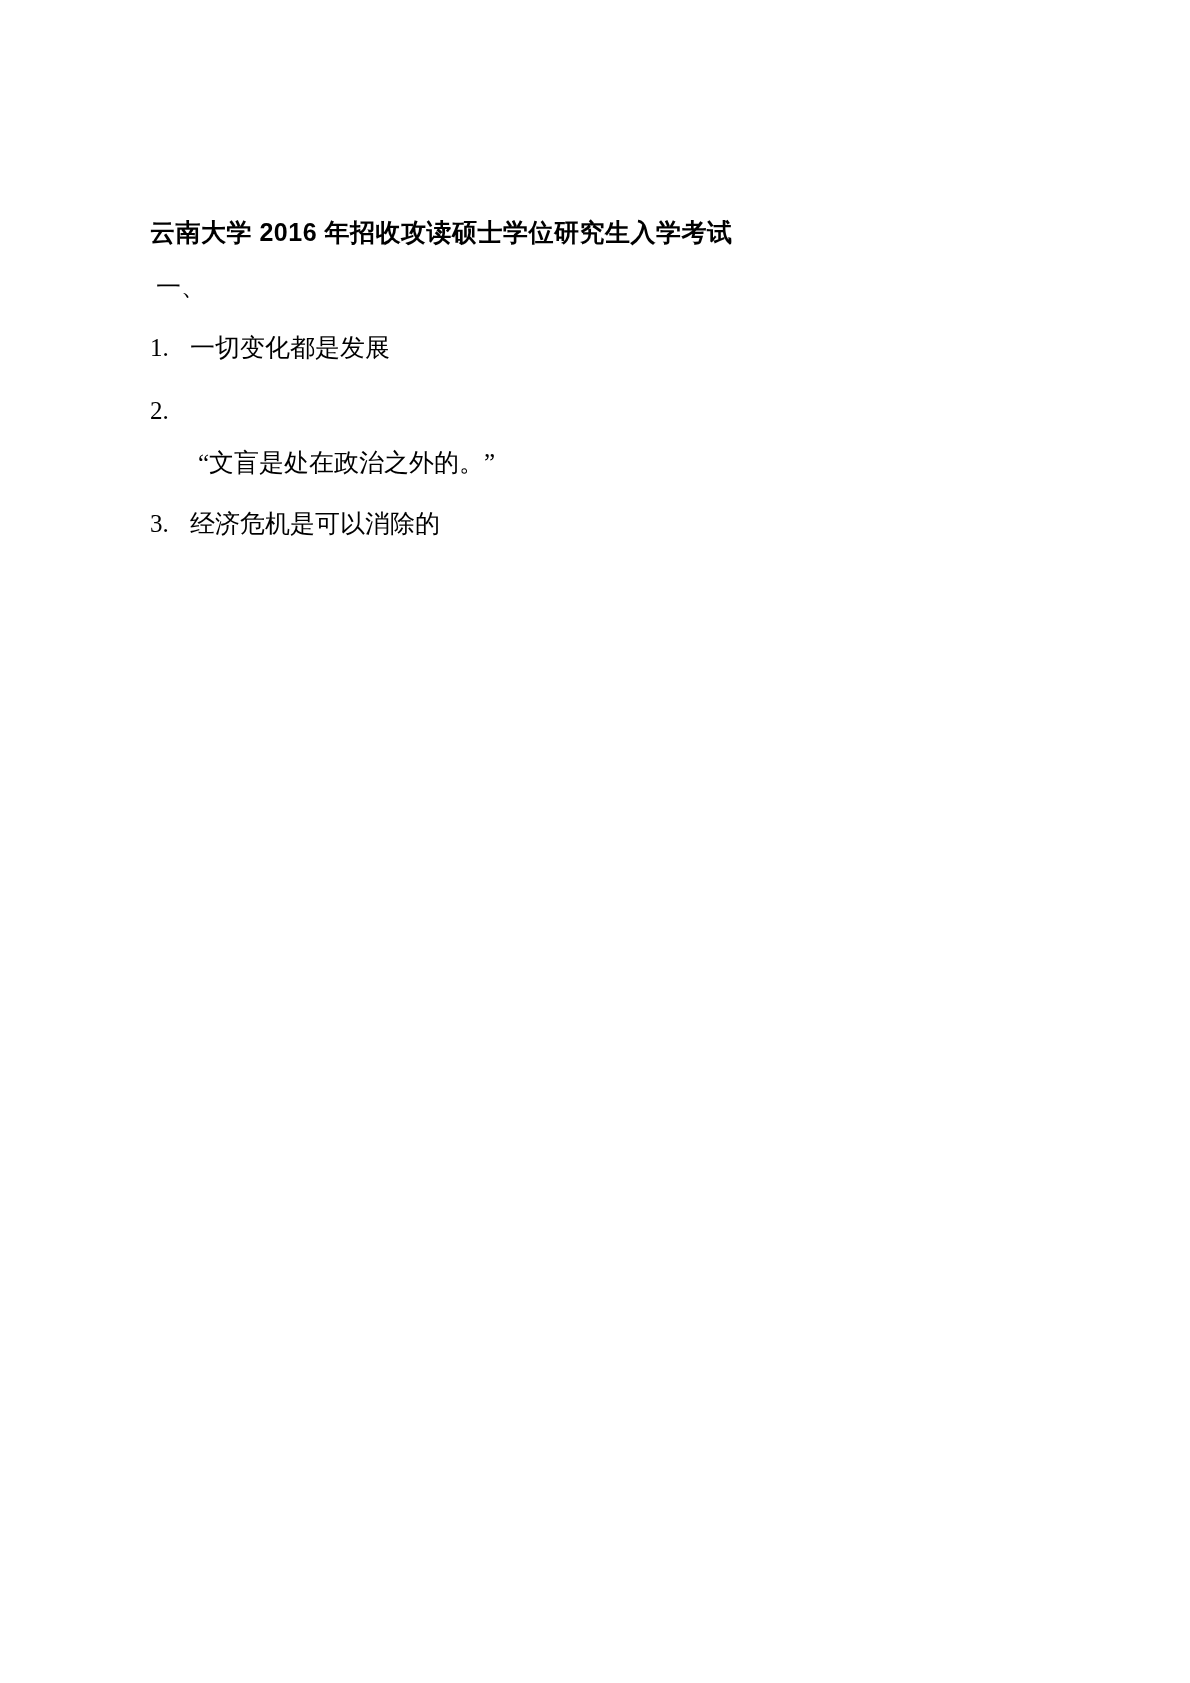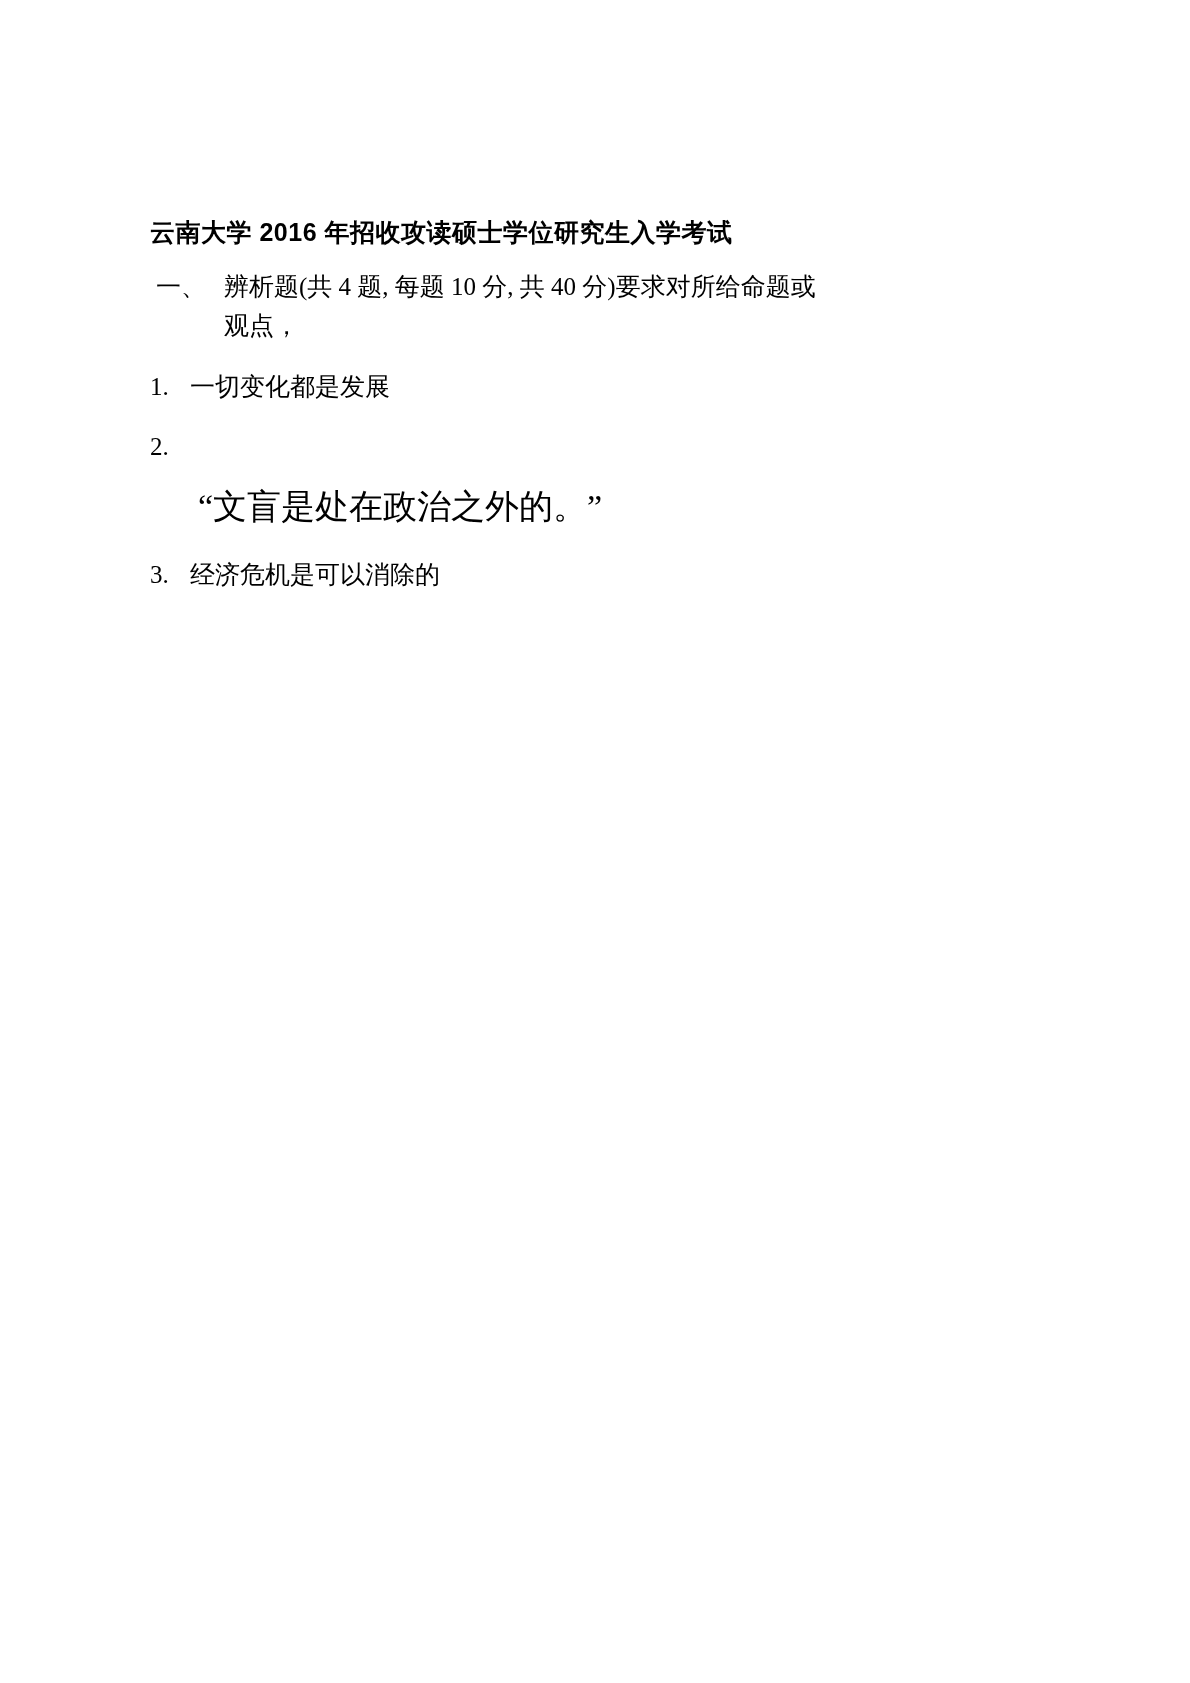--- a/index.html
+++ b/index.html
@@ -71,40 +71,40 @@
   }
 
   .item-num {
     display: inline-block;
     width: 40px;
     flex: 0 0 40px;
   }
 
   .item-body {
     display: block;
+    font-family: Liberation Mono, monospace;
   }
 
   .item-cont {
-    font-size: 34px;
+    font-size: 25px;
     line-height: 1.55;
     margin: 14px 0 0 0;
     padding-left: 48px;
   }
 </style>
 </head>
 <body>
 
 <div class="page">
 
   <h1 class="doc-title">云南大学 2016 年招收攻读硕士学位研究生入学考试</h1>
 
   <div class="section-block">
     <p class="section-line-1">
       <span class="section-marker">一、</span>
-      <span class="section-text">辨析题(共 4 题, 每题 10 分, 共 40 分)要求对所给命题或观点，</span>
     </p>
   </div>
 
   <div class="item">
     <span class="item-num">1.</span>
     <span class="item-body">一切变化都是发展</span>
   </div>
 
   <div class="item">
     <span class="item-num">2.</span>

